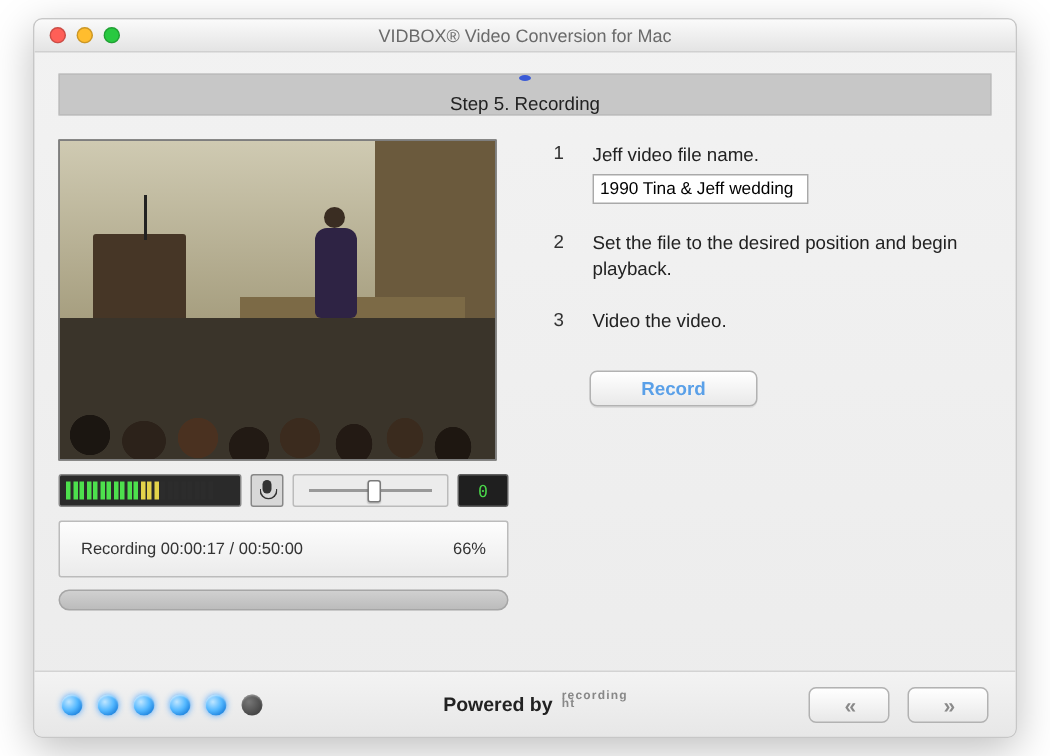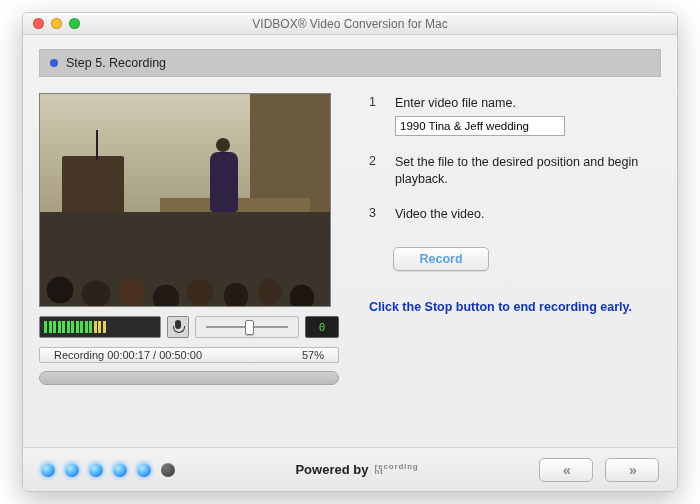--- a/index.html
+++ b/index.html
@@ -65,20 +65,21 @@
   .step-banner {
     background: #c7c7c7;
     border: 1px solid #bcbcbc;
     height: 28px;
     display: flex;
     align-items: center;
     padding: 0 10px;
     gap: 8px;
     color: #222;
     font-size: 12.5px;
+    flex-direction: column;
   }
   .step-bullet {
     width: 8px; height: 8px; border-radius: 50%;
     background: #3a5ad6;
   }
 
   .body {
     flex: 1;
     display: flex;
     padding-top: 16px;
@@ -151,21 +152,21 @@
   .slider-box .knob { position:absolute; top:3px; left:48%; width:9px; height:15px; background:#fff; border:1px solid #7a7a7a; border-radius:2px; box-shadow:0 1px 1px rgba(0,0,0,.2);}
   .count-box {
     width: 34px; height:22px;
     border:1px solid #606060; border-radius:2px;
     background:#1f1f1f; color:#49d449;
     display:flex; align-items:center; justify-content:center;
     font-family: Menlo, monospace; font-size:11px;
   }
 
   .status-row {
-    height:16px;
+    height:38px;
     border:1px solid #bbb; border-radius:2px;
     background:linear-gradient(#fdfdfd,#ebebeb);
     display:flex; align-items:center; justify-content:space-between;
     padding: 0 14px;
     font-size:11px; color:#333;
   }
   .progress {
     height:14px;
     border:1px solid #a6a6a6; border-radius:7px;
     background:linear-gradient(#d0d0d0,#bcbcbc);
@@ -176,30 +177,30 @@
     flex:1;
     padding: 2px 8px 0 30px;
     display:flex; flex-direction:column; gap:18px;
   }
   .inst { display:flex; gap:14px; font-size:12.5px; color:#222; }
   .inst .num { width:12px; color:#333; }
   .inst .txt { flex:1; line-height:1.35; }
   .file-input {
     margin-top:4px;
     height: 20px;
-    width: 170px;
+    width: 144px;
     border: 1px solid #a9a9a9;
     background:#fff;
     padding: 0 4px;
     font-size: 11.5px;
     font-family: inherit;
   }
   .pill-row { display:flex; gap:14px; margin-top:6px; margin-left:24px; }
   .pill {
-    width: 96px; height:24px;
+    width: 112px; height:24px;
     border:1px solid #b2b2b2;
     border-radius: 5px;
     background:linear-gradient(#ffffff,#e9e9e9);
     display:flex; align-items:center; justify-content:center;
     font-size:12.5px; font-weight:600;
     box-shadow: 0 1px 0 rgba(0,0,0,.08);
   }
   .pill.record { color:#5aa0e8; }
   .pill.stop   { color:#1a3fd0; }
   .hint {
@@ -222,21 +223,21 @@
   .dots { display:flex; gap:10px; }
   .dot {
     width:14px; height:14px; border-radius:50%;
     background: radial-gradient(circle at 35% 35%, #bfe6ff 0%, #54b8ff 45%, #2a8fe6 70%, #1776cc 100%);
     box-shadow: 0 0 4px rgba(64,160,255,.9), inset 0 1px 1px rgba(255,255,255,.5);
   }
   .dot.current {
     background: radial-gradient(circle at 35% 35%, #777 0%, #555 50%, #333 100%);
     box-shadow: inset 0 1px 1px rgba(255,255,255,.3);
   }
-  .powered { display:flex; align-items:center; gap:6px; font-size:13px; font-weight:600; color:#222; }
+  .powered { display:flex; gap:6px; font-size:13px; font-weight:600; color:#222; }
   .ht-logo { font-family: Georgia, serif; font-style: italic; font-size: 15px; color:#7a9a2a; }
   .ht-logo span { font-style:normal; font-family:Arial; font-size:8px; color:#888; display:block; line-height:0.6; letter-spacing:.8px;}
   .navpill {
     width:54px; height:24px;
     border:1px solid #b2b2b2; border-radius:5px;
     background:linear-gradient(#ffffff,#e8e8e8);
     color:#8a8a8a; font-size:14px; font-weight:700;
     display:flex; align-items:center; justify-content:center;
     letter-spacing:-2px;
   }
@@ -312,51 +313,50 @@
           </div>
           <div class="slider-box">
             <div class="track"></div>
             <div class="knob"></div>
           </div>
           <div class="count-box">0</div>
         </div>
 
         <div class="status-row">
           <span>Recording 00:00:17 / 00:50:00</span>
-          <span>57%</span>
+          <span>66%</span>
         </div>
 
         <div class="progress"></div>
       </div>
 
       <div class="right">
 
         <div class="inst">
           <div class="num">1</div>
           <div class="txt">
-            <div>Enter video file name.</div>
+            <div>Jeff video file name.</div>
             <input class="file-input" value="1990 Tina &amp; Jeff wedding" style="">
           </div>
         </div>
 
         <div class="inst">
           <div class="num">2</div>
           <div class="txt">Set the file to the desired position and begin playback.</div>
         </div>
 
         <div class="inst">
           <div class="num">3</div>
           <div class="txt">Video the video.</div>
         </div>
 
         <div class="pill-row">
           <div class="pill record">Record</div>
         </div>
 
-        <div class="hint">Click the Stop button to end recording early.</div>
       </div>
 
     </div>
   </div>
 
   <div class="footer">
     <div class="dots">
       <div class="dot"></div>
       <div class="dot"></div>
       <div class="dot"></div>

